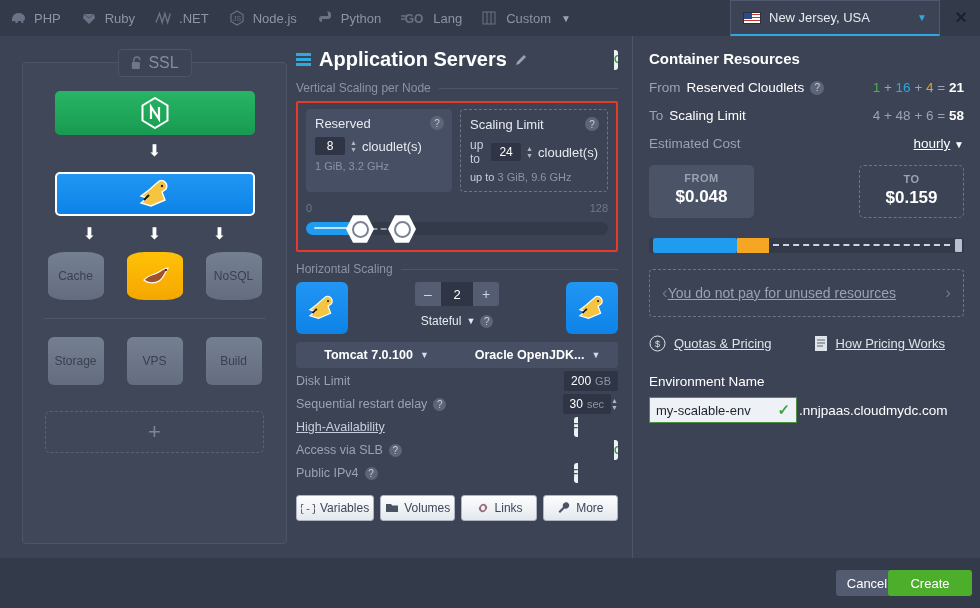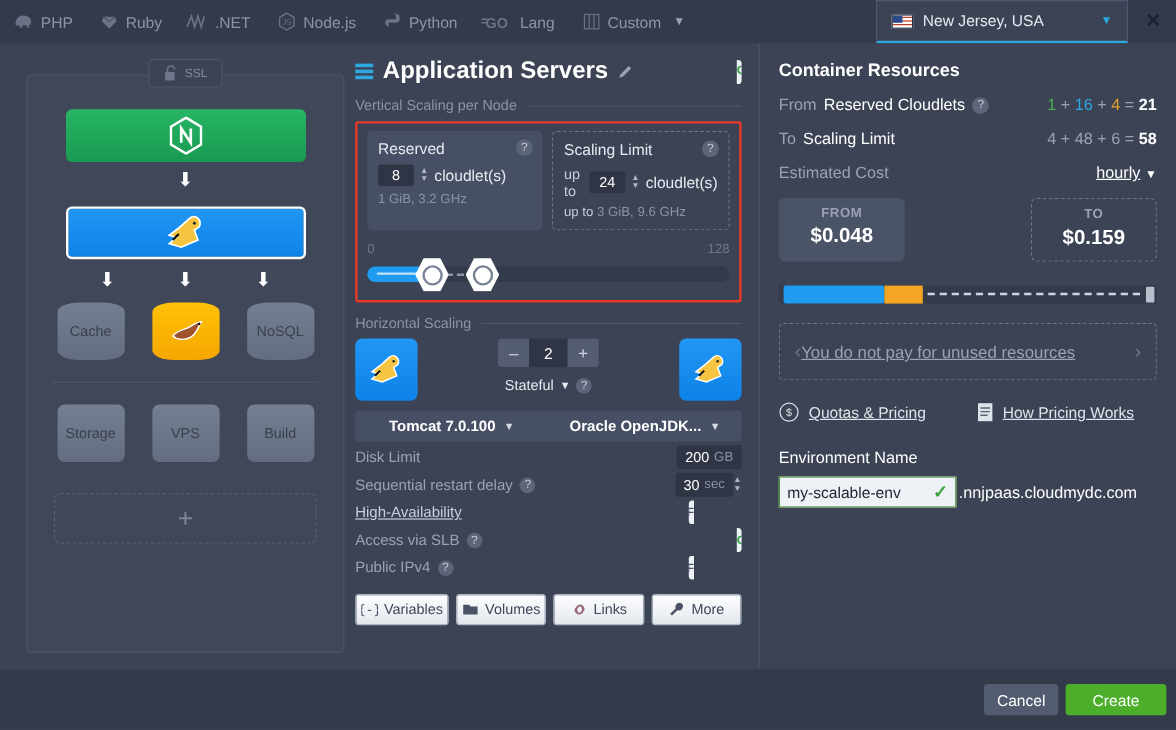--- a/index.html
+++ b/index.html
@@ -16,21 +16,21 @@
   .topbar {
     position: absolute; left: 0; top: 0; width: 980px; height: 36px;
     background: #333a4a; display: flex; align-items: stretch;
   }
   .tab {
     display: flex; align-items: center; gap: 6px;
     padding: 0 10px; height: 36px; cursor: pointer;
     color: #8c94a6; font-size: 13px; white-space: nowrap;
   }
   .tab.active { background: #3b4354; color: #ffffff; border-bottom: 2px solid #2fa8e0; }
-  .tab .glyph { width: 18px; height: 18px; display: flex; align-items: center; justify-content: flex-end; font-size: 13px; }
+  .tab .glyph { width: 18px; height: 18px; display: flex; align-items: center; justify-content: flex-start; font-size: 13px; }
   .tab-caret { display:flex; align-items:center; padding: 0 10px 0 4px; color:#9aa2b4; font-size:10px; cursor:pointer;}
 
   
   .region {
     position: absolute; right: 40px; top: 0; height: 36px;
     min-width: 210px; background: #3b4354; border: 1px solid #4f5870;
     border-bottom: 2px solid #2fa8e0;
     display: flex; align-items: center; gap: 8px; padding: 0 12px; cursor: pointer;
   }
   .region .label { color:#e7eaf0; font-size:13px; }
@@ -46,21 +46,21 @@
 
   
   .left-panel {
     position: absolute; left: 22px; top: 62px; width: 265px; height: 482px;
     border: 1px solid #4d5668; border-radius: 4px; background: #3f4759;
   }
   .ssl-chip {
     position: absolute; left: 50%; transform: translateX(-50%); top: -14px;
     background: #3b4354; border: 1px solid #4d5668; border-radius: 4px;
     padding: 4px 12px; display: flex; align-items: center; gap: 6px;
-    color: #848da0; font-size: 10px; cursor: pointer;
+    color: #848da0; font-size: 16px; cursor: pointer;
   }
   .node {
     height: 44px; border-radius: 5px; display: flex; align-items: center; justify-content: center;
     margin: 0 auto; width: 200px; cursor: pointer;
   }
   .node.nginx { background: linear-gradient(#28b565,#189a50); margin-top: 28px; }
   .node.tomcat { background: linear-gradient(#2196f3,#0d83e8); border: 2px solid #ffffff; margin-top: 13px; }
   .arrow { color: #ffffff; font-size: 16px; text-align: center; line-height: 1; }
   .arrow-row { display:flex; justify-content: space-around; padding: 0 34px; margin-top: 10px; }
   .db-row { display: flex; justify-content: center; gap: 23px; margin-top: 10px; }
@@ -203,21 +203,21 @@
     width:148px; height:26px; background:#eef2f6; border:1px solid #4c8f3e;
     display:flex; align-items:center; justify-content:space-between; padding:0 6px;
     color:#1d2430; font-size:13px; cursor:text;
   }
   .env-input .chk { color:#3fa33f; font-size:15px; font-weight:bold; }
   .env-suffix { color:#ffffff; font-size:13.5px; }
 
   
   .footer { position:absolute; left:0; bottom:0; width:980px; height:50px; background:#333a4a; }
   .fbtn { position:absolute; top:12px; height:26px; border-radius:3px; display:flex; align-items:center; justify-content:center; font-size:13px; cursor:pointer; }
-  .fbtn.cancel { right:98px; width:62px; background:#525b6f; color:#ffffff; }
+  .fbtn.cancel { right:82px; width:62px; background:#525b6f; color:#ffffff; }
   .fbtn.create { right:8px; width:84px; background:#4cae2b; color:#ffffff; }
 
   .ico { display:inline-flex; align-items:center; justify-content:center; }
 </style>
 </head>
 <body>
 
 <div class="app">
 
   <div class="topbar">

